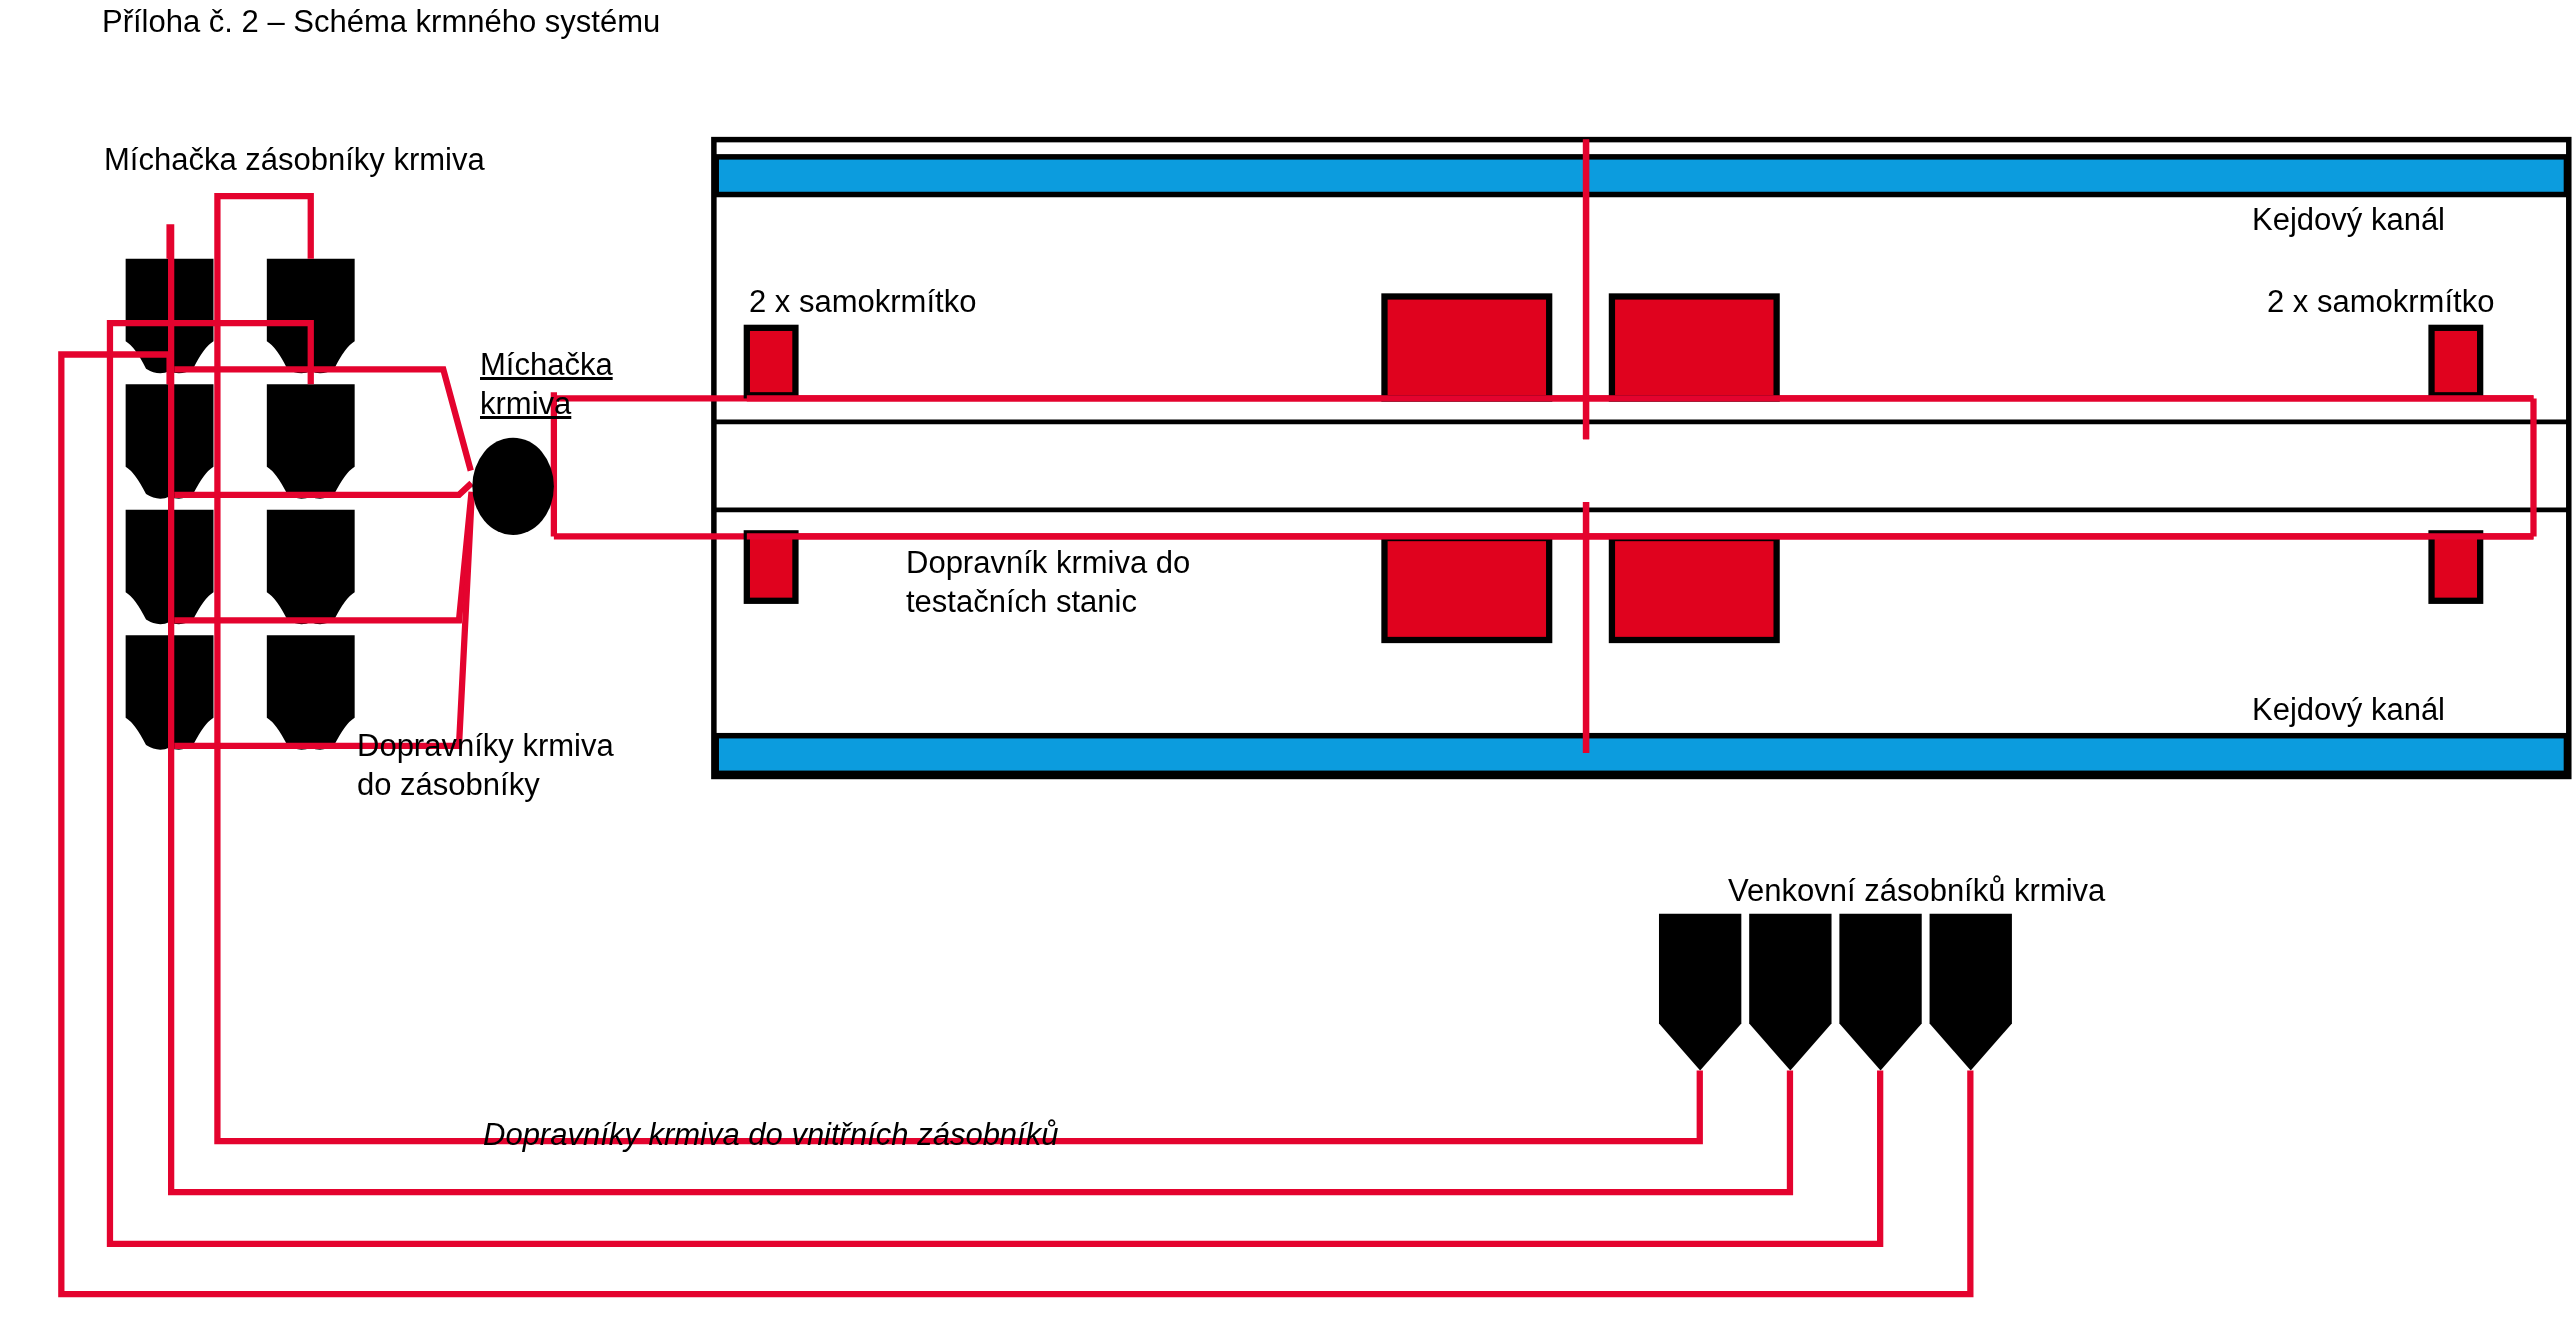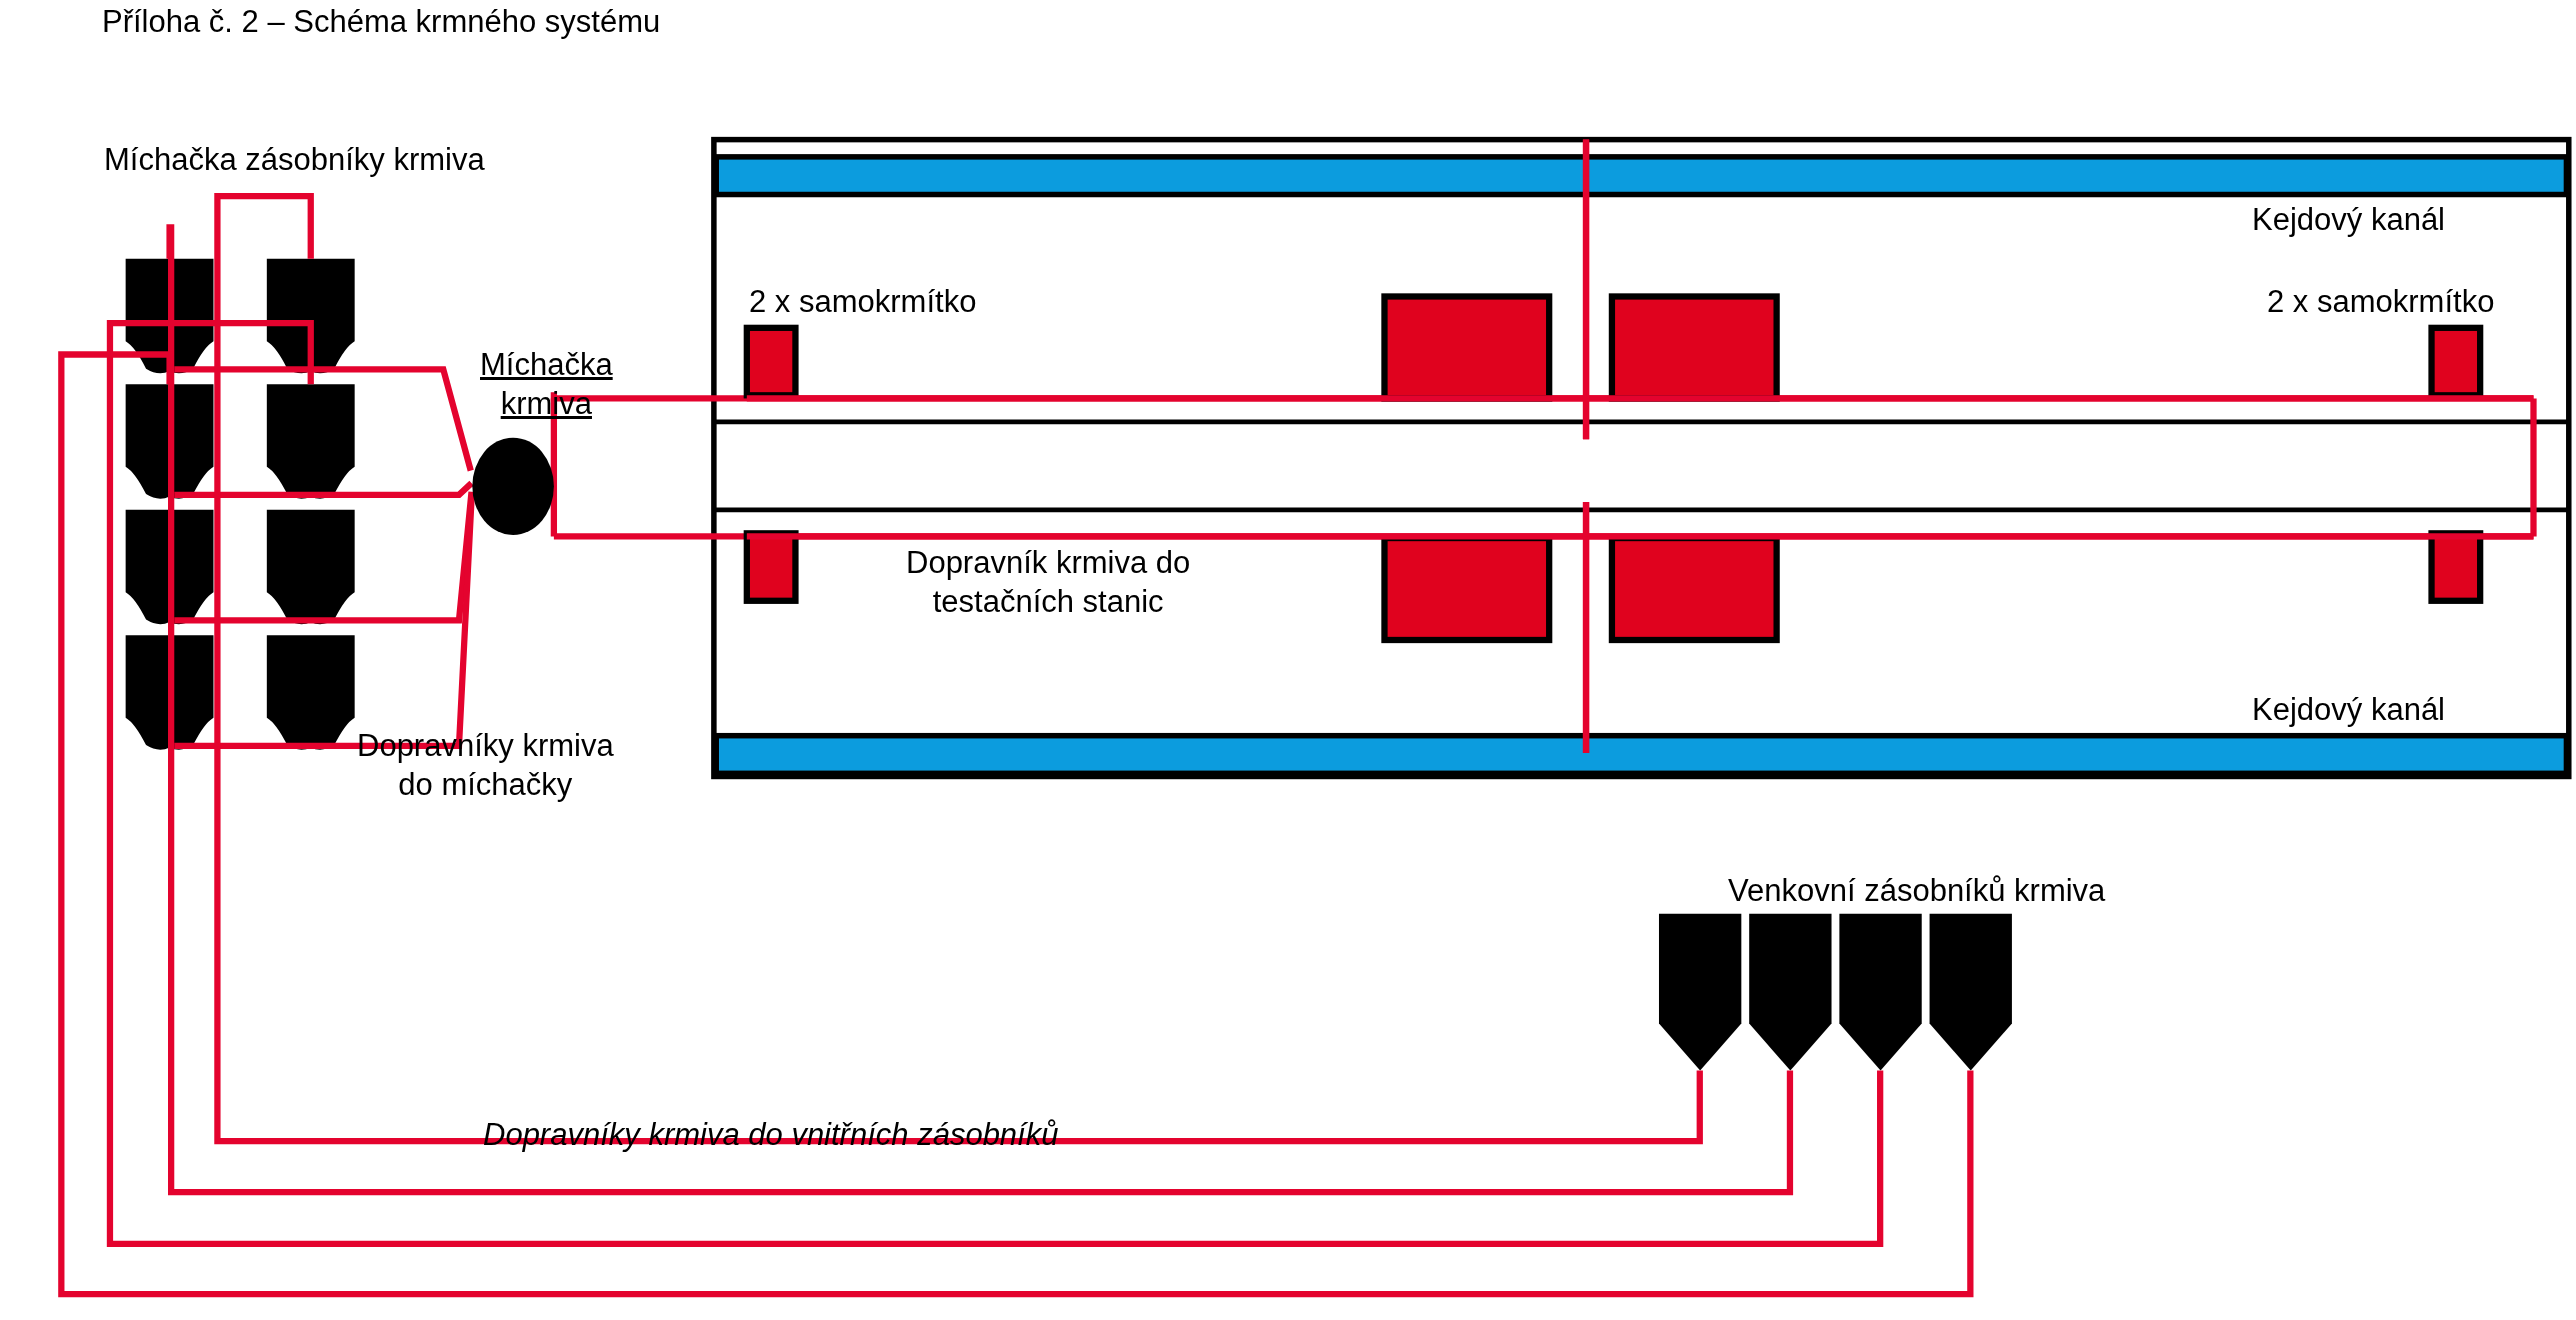--- a/index.html
+++ b/index.html
@@ -1,21 +1,21 @@
 <!DOCTYPE html>
 <html style="font-size:12.6px"><head>
 <meta charset="utf-8">
 <title>Příloha č. 2 – Schéma krmného systému</title>
 <style>
   html,body{margin:0;padding:0;background:#ffffff;}
   body{
     font-family:"Liberation Sans","DejaVu Sans",sans-serif;
     width:2576px;height:1320px;position:relative;overflow:hidden;
   }
-  #stage{position:absolute;left:0;top:0;width:2576px;height:1320px;text-align:center;}
+  #stage{position:absolute;left:0;top:0;width:2576px;height:1320px;}
   svg#scheme{position:absolute;left:0;top:0;width:2576px;height:1320px;display:block;}
 
   .lbl{
     position:absolute;
     color:#000000;
     font-size:31px;
     line-height:39px;
     white-space:pre;
     font-family:"Liberation Sans","DejaVu Sans",sans-serif;
   }
@@ -134,21 +134,21 @@
   </svg>
 
   <div class="lbl title" style="left:102px;top:1.6px;">Příloha č. 2 – Schéma krmného systému</div>
 
   <div class="lbl" style="left:104px;top:140px;">Míchačka zásobníky krmiva</div>
 
   <div class="lbl two-line" style="left:480px;top:345px;text-decoration:underline;">Míchačka
 krmiva</div>
 
   <div class="lbl two-line" style="left:357px;top:726px;">Dopravníky krmiva
-do míchačky</div>
+do zásobníky</div>
 
   <div class="lbl" style="left:749px;top:282px;">2 x samokrmítko</div>
 
 
   <div class="lbl" style="left:2267px;top:282px;">2 x samokrmítko</div>
 
   <div class="lbl two-line" style="left:906px;top:543px;">Dopravník krmiva do
 testačních stanic</div>
 
   <div class="lbl" style="left:2252px;top:200px;">Kejdový kanál</div>

